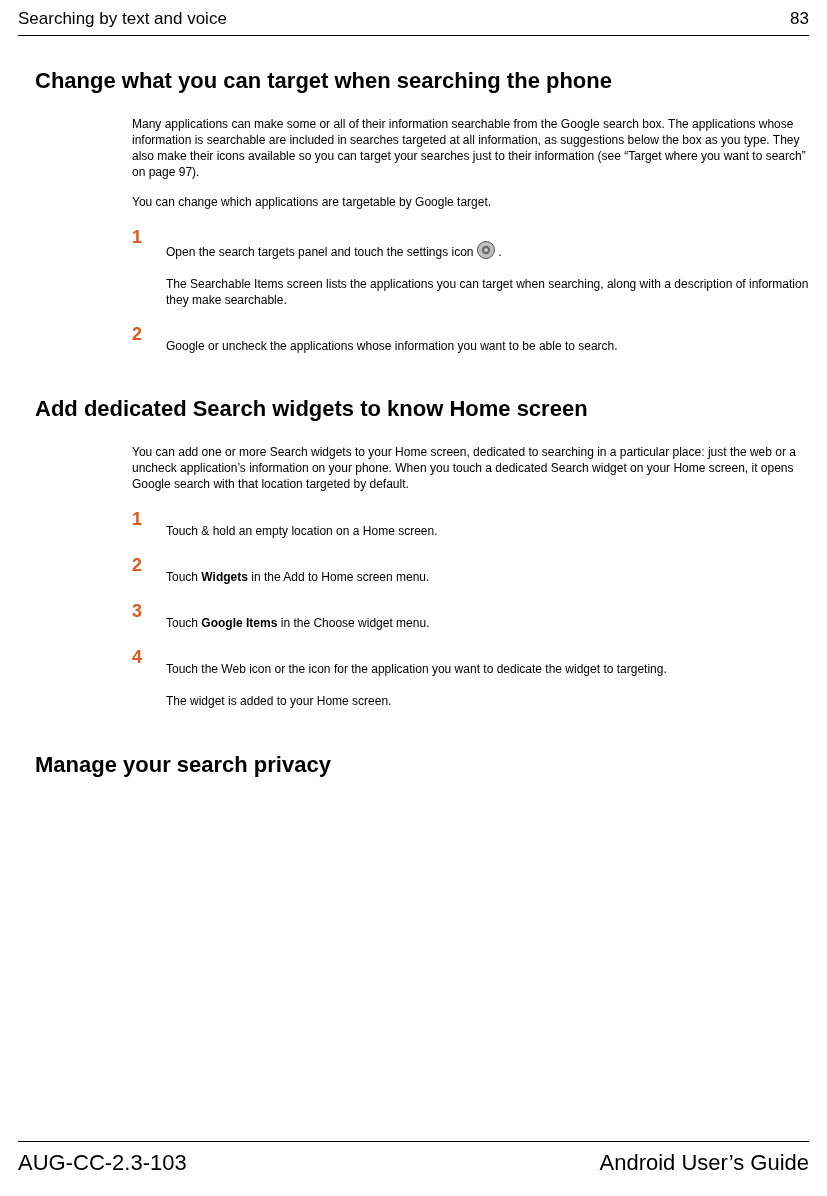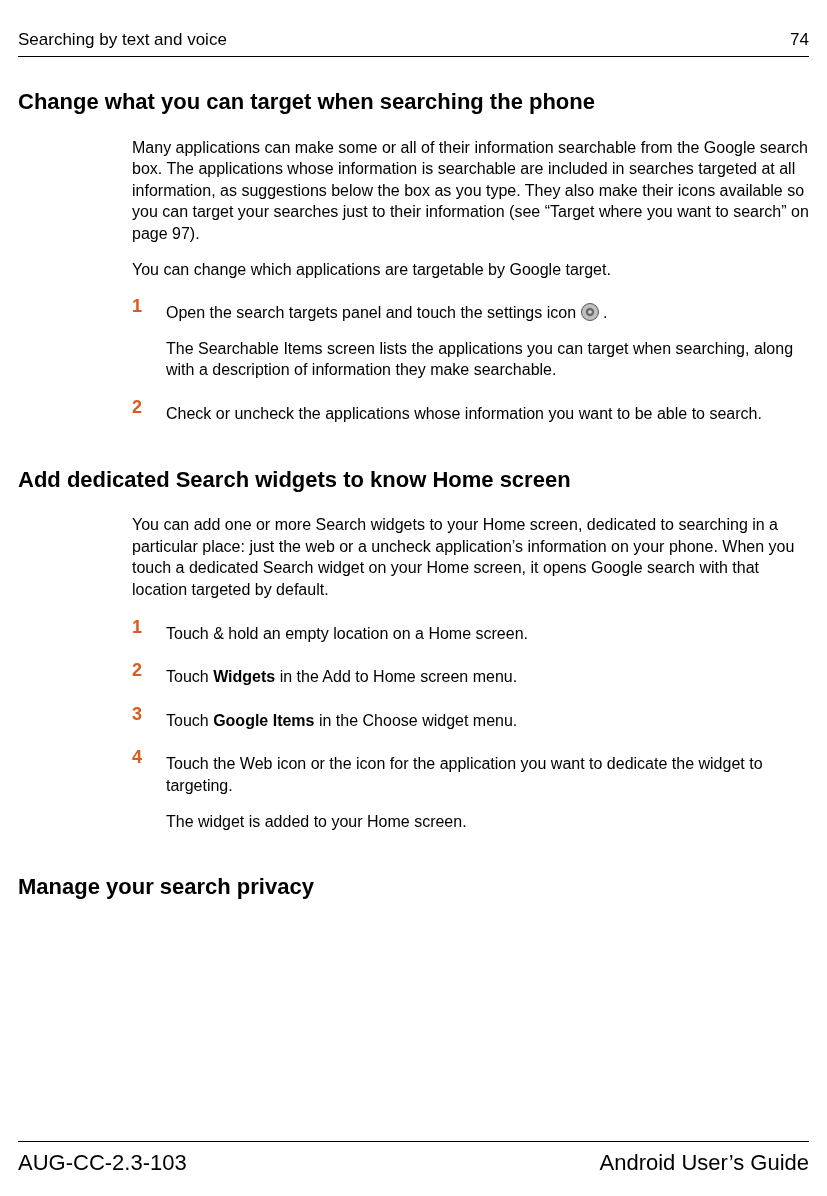--- a/index.html
+++ b/index.html
@@ -11,21 +11,21 @@
     color: #000;
     font-size: 18px;
     line-height: 1.35;
     -webkit-font-smoothing: antialiased;
   }
   .page {
     width: 827px;
     height: 1196px;
     position: relative;
     box-sizing: border-box;
-    padding: 29px 18px 20px 18px;
+    padding: 8px 18px 20px 18px;
   }
   .header {
     display: flex;
     justify-content: space-between;
     font-size: 17px;
     margin-bottom: 2px;
   }
   .rule {
     border: none;
     border-top: 1px solid #000;
@@ -41,68 +41,68 @@
     margin: 0 0 6px 0;
   }
   .footer-row {
     display: flex;
     justify-content: space-between;
     font-size: 22px;
   }
   h2.section {
     font-size: 22px;
     font-weight: 700;
-    margin: 0 0 20px 0;
+    margin: 0 0 20px 17px;
   }
   .body-block {
     margin-left: 114px;
     margin-right: 0;
   }
   .body-block p {
     margin: 0 0 14px 0;
-    font-size: 16px;
+    font-size: 12px;
   }
   .step {
     display: flex;
     margin: 0 0 14px 0;
   }
   .step .num {
     color: #d95b1e;
     font-weight: 700;
     width: 34px;
     flex: 0 0 34px;
     font-size: 18px;
   }
   .step .txt {
     flex: 1;
     font-size: 18px;
   }
   .step .txt p {
-    margin: 8px 0 14px 0;
+    margin: 16px 0 14px 0;
   }
   .step .txt p:last-child {
     margin-bottom: 0;
   }
   .bold { font-weight: 700; }
   .settings-icon {
     display: inline-block;
     vertical-align: -3px;
   }
   .section-gap {
     height: 26px;
   }
 </style>
 </head>
 <body>
 
 <div class="page">
 
   <div class="header">
     <span>Searching by text and voice</span>
-    <span>74</span>
+    <span>83</span>
   </div>
   <hr class="rule">
 
   <h2 class="section">Change what you can target when searching the phone</h2>
   <div class="body-block">
     <p>Many applications can make some or all of their information searchable from the Google search box. The applications whose information is searchable are included in searches targeted at all information, as suggestions below the box as you type. They also make their icons available so you can target your searches just to their information (see “Target where you want to search” on page 97).</p>
     <p>You can change which applications are targetable by Google target.</p>
 
     <div class="step">
       <div class="num">1</div>
@@ -116,21 +116,21 @@
           </svg>
           <span> .</span>
         </p>
         <p>The Searchable Items screen lists the applications you can target when searching, along with a description of information they make searchable.</p>
       </div>
     </div>
 
     <div class="step">
       <div class="num">2</div>
       <div class="txt">
-        <p>Check or uncheck the applications whose information you want to be able to search.</p>
+        <p>Google or uncheck the applications whose information you want to be able to search.</p>
       </div>
     </div>
   </div>
 
   <div class="section-gap"></div>
 
   <h2 class="section">Add dedicated Search widgets to know Home screen</h2>
   <div class="body-block">
     <p>You can add one or more Search widgets to your Home screen, dedicated to searching in a particular place: just the web or a uncheck application’s information on your phone. When you touch a dedicated Search widget on your Home screen, it opens Google search with that location targeted by default.</p>
 

